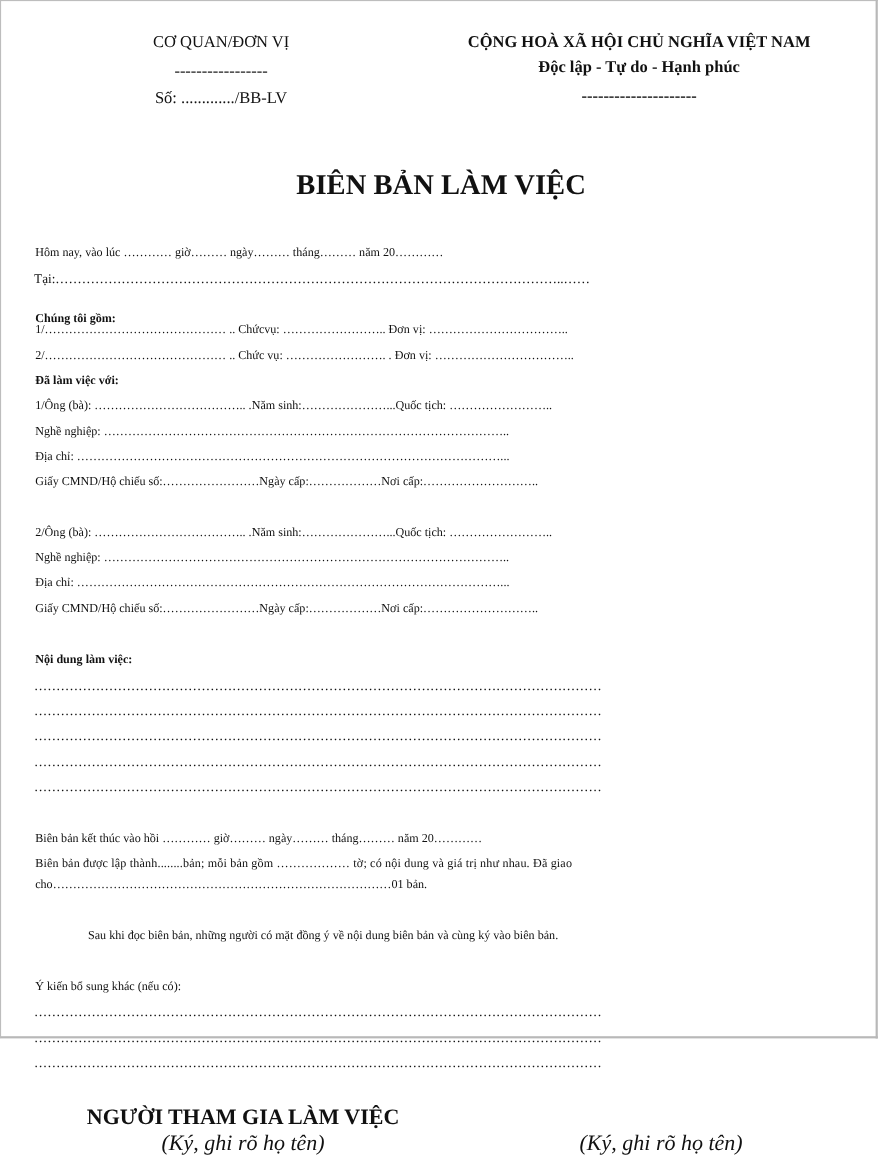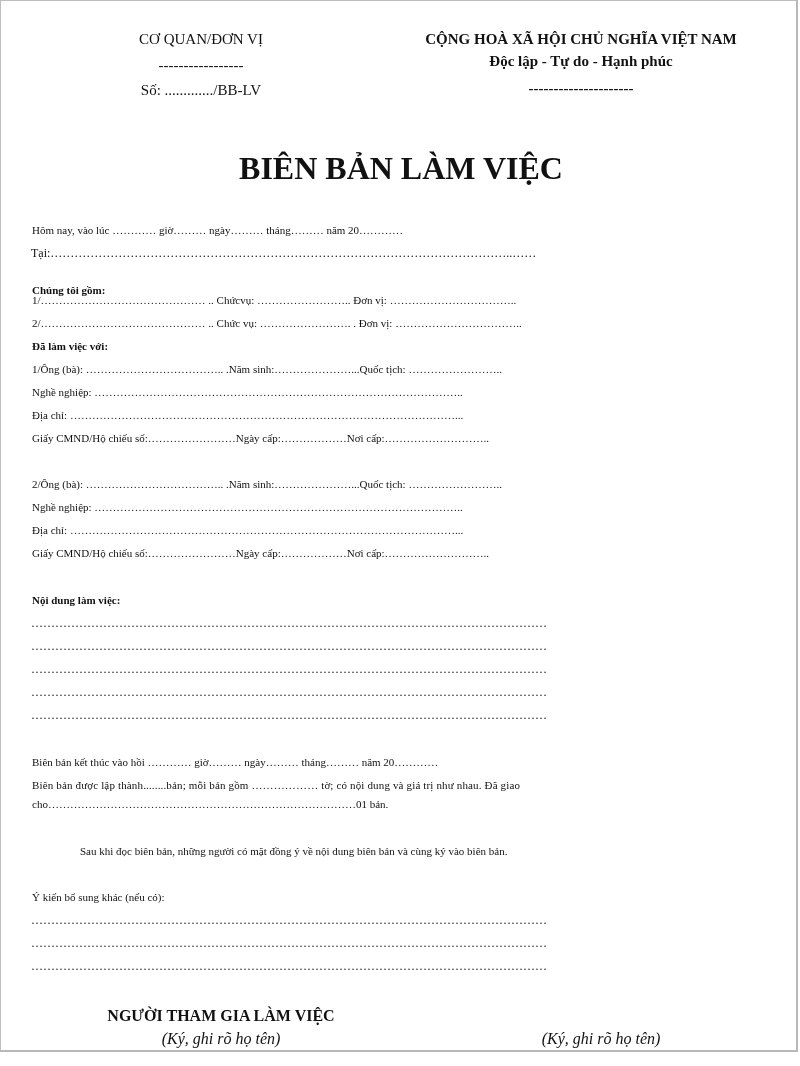--- a/index.html
+++ b/index.html
@@ -12,58 +12,58 @@
       height: 1066px;
       position: relative;
       overflow: hidden;
       font-family: "Liberation Serif", "DejaVu Serif", serif;
       color: #111111;
     }
     .page {
       position: absolute;
       left: 0; top: 0;
       width: 798px;
-      height: 1052px;
+      height: 944px;
       border: 1px solid #bdbdbd;
       border-right: 2px solid #b8b8b8;
       border-bottom: 2px solid #b8b8b8;
       box-sizing: border-box;
       background: #fff;
     }
     .abs { position: absolute; white-space: nowrap; }
     .center { text-align: center; }
     .f15 { font-size: 15px; line-height: 18px; }
     .bold { font-weight: bold; }
     .italic { font-style: italic; }
 
     
     .hdr-left { left: 100px; width: 200px; }
     .hdr-right { left: 380px; width: 400px; }
 
     .title {
       left: 0; width: 800px; top: 150px;
-      font-size: 32px; line-height: 34px; font-weight: bold;
+      font-size: 26px; line-height: 34px; font-weight: bold;
       text-align: center;
       letter-spacing: 0px;
     }
 
     .line {
       left: 31px;
       font-size: 11px;
       line-height: 18px;
     }
     .dots-line {
       left: 30px;
       width: 726px;
       overflow: hidden;
       font-size: 12px;
       line-height: 18px;
     }
     .sig {
-      font-size: 16px; line-height: 18px; text-align: center;
+      font-size: 20px; line-height: 18px; text-align: center;
     }
   </style>
 </head>
 <body>
 
 <div class="page">
 
   <div class="abs hdr-left center f15" style="top:29px;">CƠ QUAN/ĐƠN VỊ</div>
   <div class="abs hdr-left center f15" style="top:55px;">-----------------</div>
   <div class="abs hdr-right center f15 bold" style="top:29px;">CỘNG HOÀ XÃ HỘI CHỦ NGHĨA VIỆT NAM</div>

